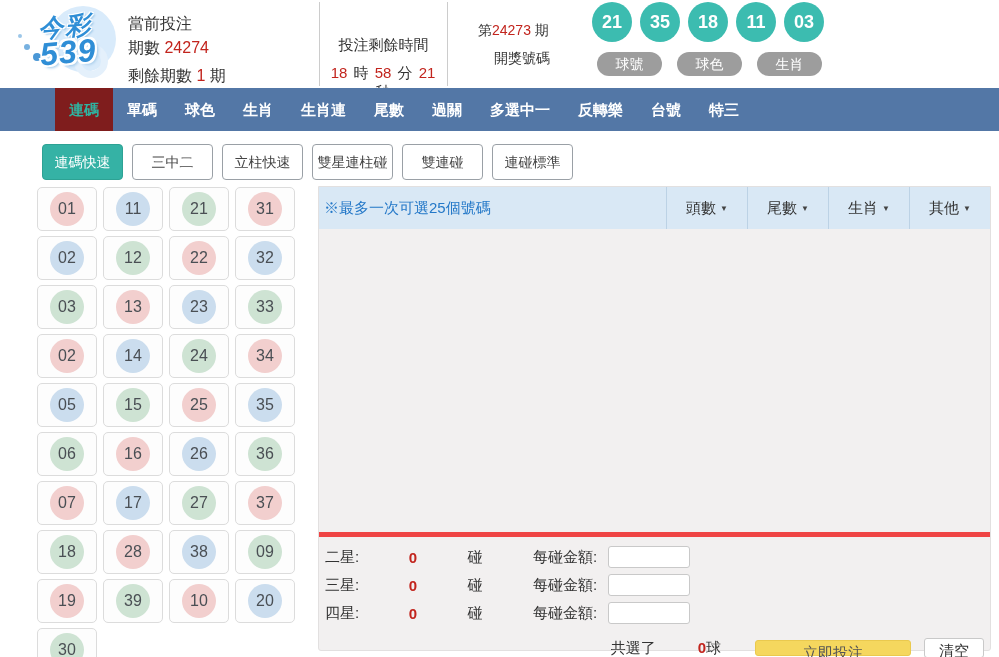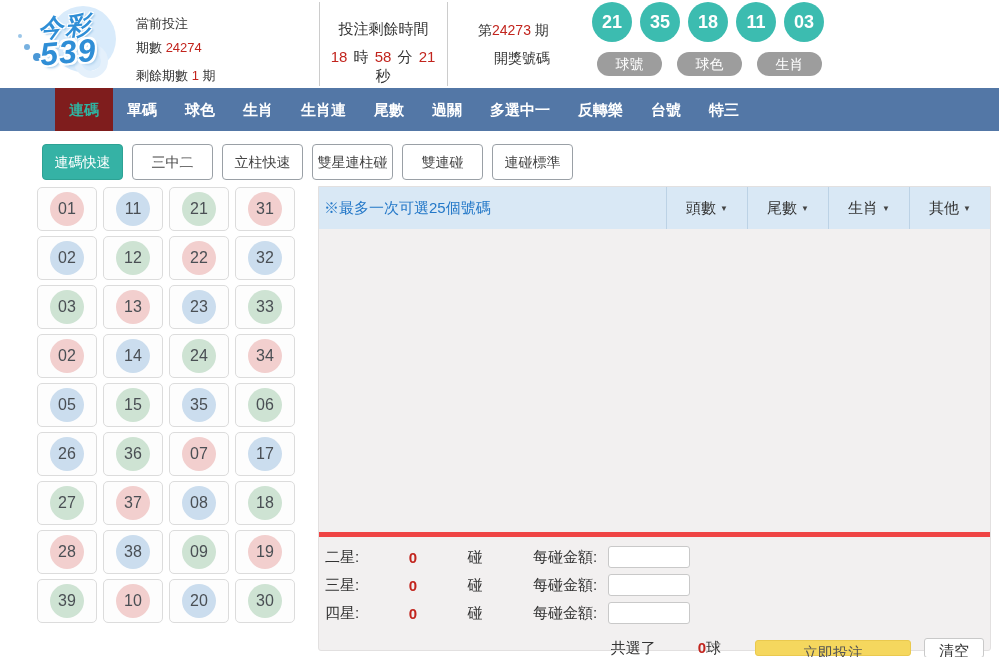--- a/index.html
+++ b/index.html
@@ -21,25 +21,25 @@
   .logo .dot.a { left:2px; top:30px; width:4px; height:4px; opacity:.55;}
   .logo .dot.b { left:8px; top:40px; width:6px; height:6px; opacity:.75;}
   .logo .dot.c { left:17px; top:49px; width:8px; height:8px; }
   .logo .l1 { position:absolute; left:22px; top:6px; font-size:25px; font-weight:bold; font-style:italic;
     color:#2f8ed6; letter-spacing:2px; transform:rotate(-5deg);
     text-shadow:-1px -1px 0 #fff,1px -1px 0 #fff,-1px 1px 0 #fff,1px 1px 0 #fff,2px 2px 2px #9ec7e8; }
   .logo .l2 { position:absolute; left:24px; top:30px; font-size:32px; font-weight:bold; font-style:italic;
     color:#2f8ed6; letter-spacing:1px; transform:rotate(-5deg);
     text-shadow:-2px -2px 0 #fff,2px -2px 0 #fff,-2px 2px 0 #fff,2px 2px 0 #fff,3px 3px 3px #9ec7e8; }
 
-  .curbet { position:absolute; left:136px; top:12px; font-size:13px; line-height:24px; }
+  .curbet { position:absolute; left:128px; top:12px; font-size:16px; line-height:24px; }
   .curbet .row3 { margin-top:4px; }
   .rednum { color:#c2241d; }
 
-  .countdown { position:absolute; left:320px; top:0; width:127px; height:88px; text-align:center; }
+  .countdown { position:absolute; left:320px; top:16px; width:127px; height:88px; text-align:center; }
   .countdown .t { margin-top:20px; font-size:15px; }
   .countdown .time { margin-top:9px; font-size:15px; }
   .countdown .time span { margin:0 1px; }
 
   .drawinfo { position:absolute; left:478px; top:20px; font-size:14px; line-height:20px; }
   .drawinfo .l2 { margin-left:16px; margin-top:8px; }
 
   .balls { position:absolute; left:592px; top:2px; display:flex; gap:8px; }
   .ball { width:40px; height:40px; border-radius:50%; background:#3cbcb0; color:#fff;
     font-size:18px; font-weight:bold; text-align:center; line-height:40px; }
@@ -223,45 +223,48 @@
       <div class="cell">
         <span class="circ red">34</span>
       </div>
       <div class="cell">
         <span class="circ blue">05</span>
       </div>
       <div class="cell">
         <span class="circ green">15</span>
       </div>
       <div class="cell">
+        <span class="circ red">25</span>
+      </div>
+      <div class="cell">
         <span class="circ blue">35</span>
       </div>
       <div class="cell">
         <span class="circ green">06</span>
       </div>
       <div class="cell">
+        <span class="circ red">16</span>
+      </div>
+      <div class="cell">
         <span class="circ blue">26</span>
       </div>
       <div class="cell">
         <span class="circ green">36</span>
       </div>
       <div class="cell">
         <span class="circ red">07</span>
       </div>
       <div class="cell">
         <span class="circ blue">17</span>
       </div>
       <div class="cell">
         <span class="circ green">27</span>
       </div>
       <div class="cell">
         <span class="circ red">37</span>
-      </div>
-      <div class="cell">
-        <span class="circ blue">08</span>
       </div>
       <div class="cell">
         <span class="circ green">18</span>
       </div>
       <div class="cell">
         <span class="circ red">28</span>
       </div>
       <div class="cell">
         <span class="circ blue">38</span>
       </div>

